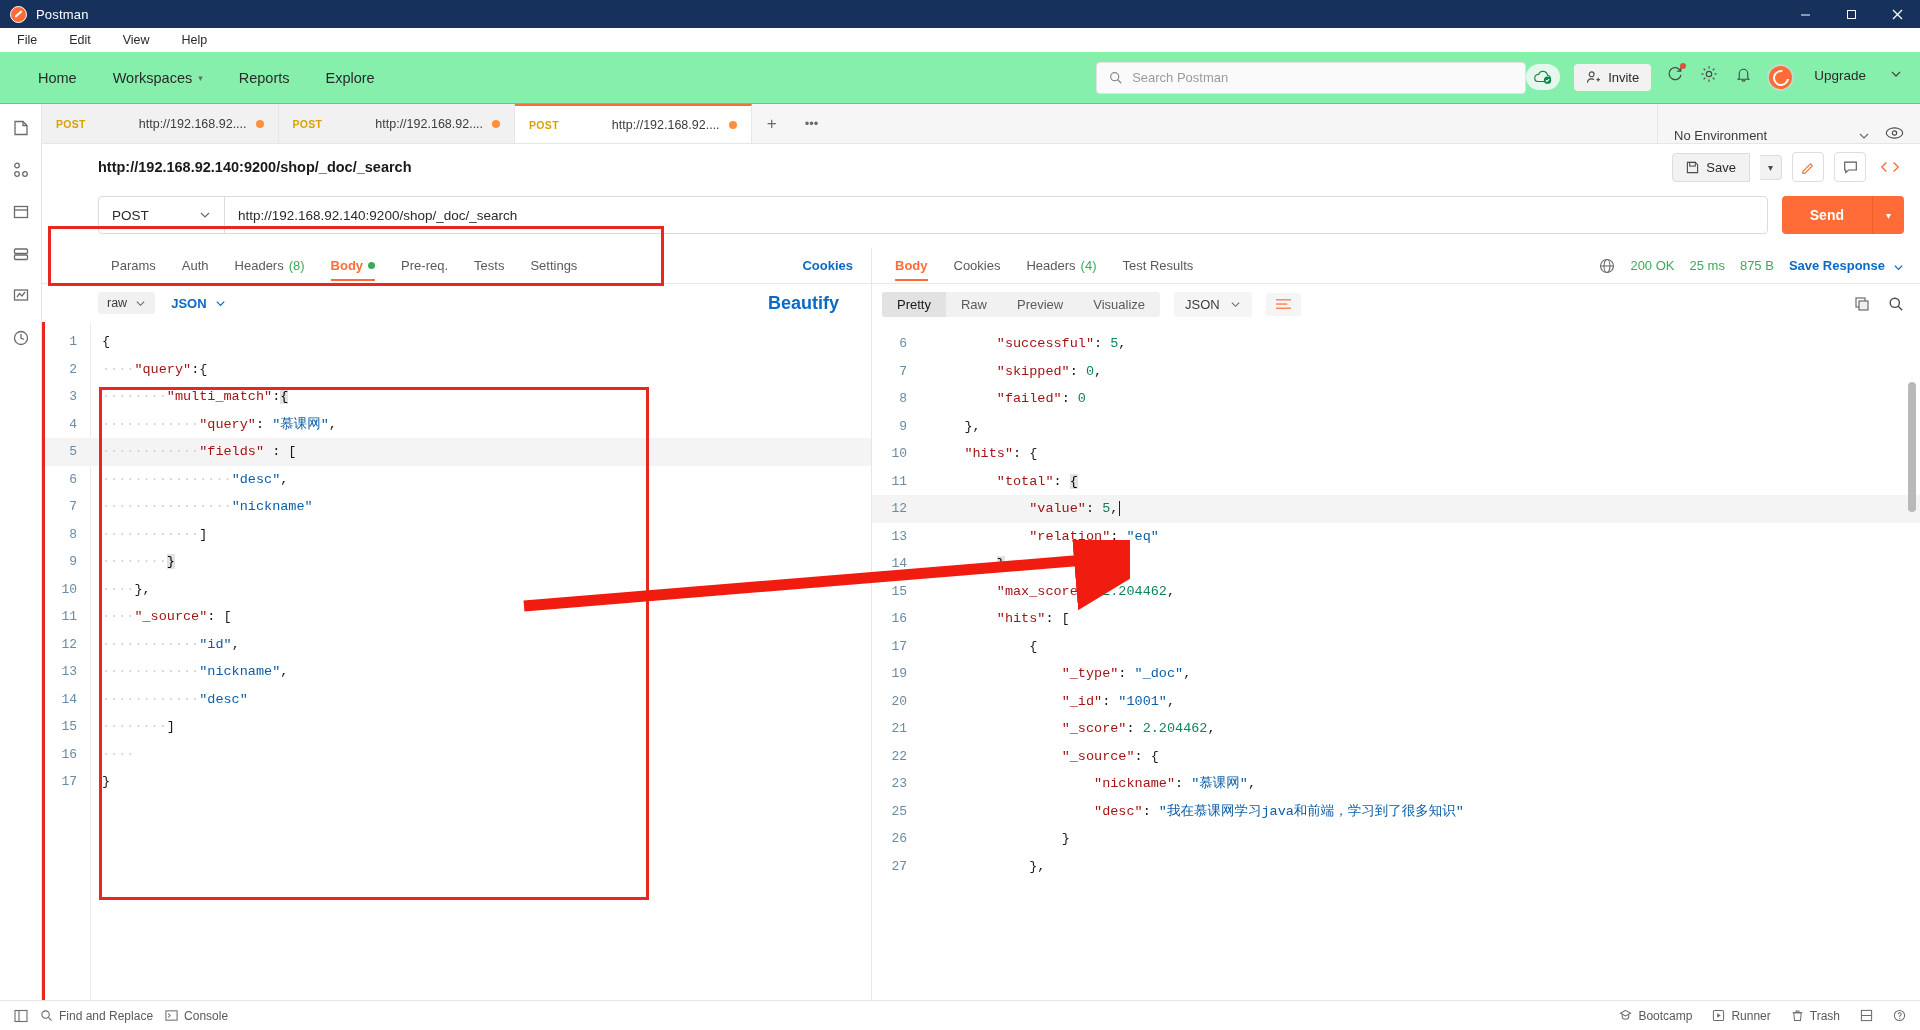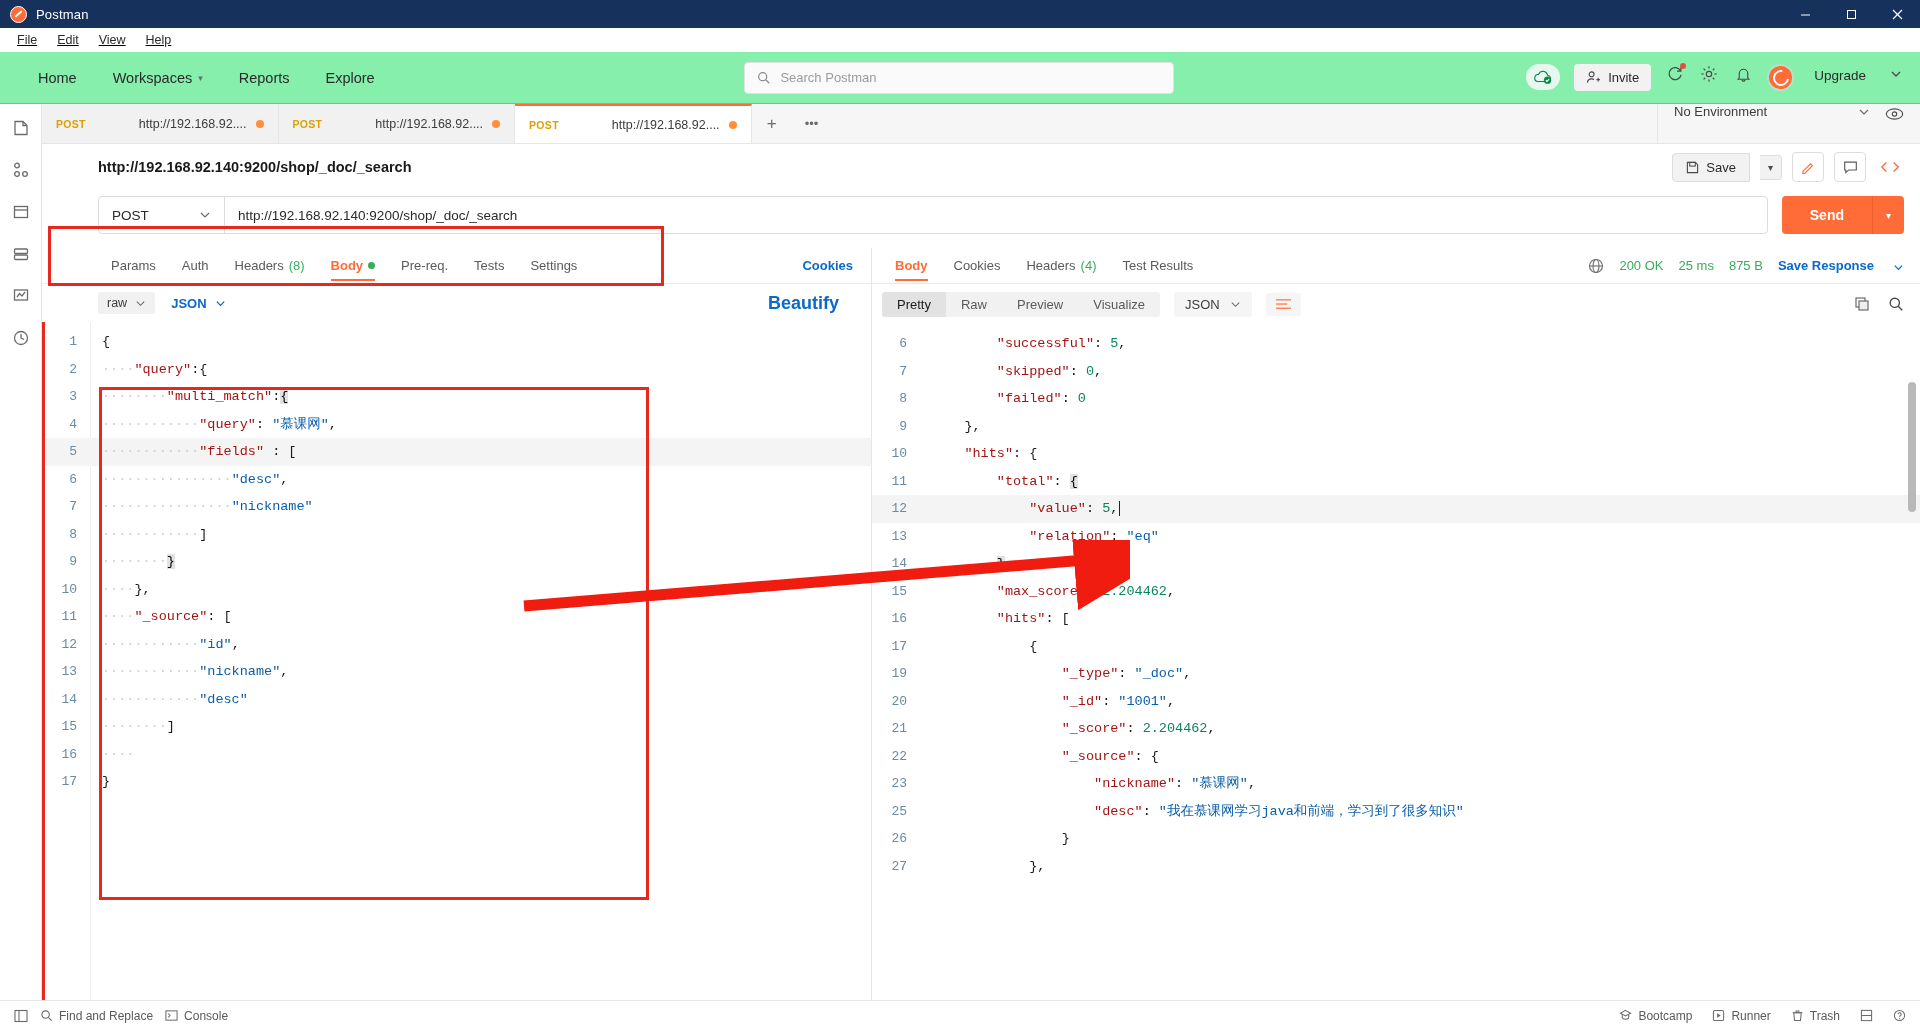--- a/index.html
+++ b/index.html
@@ -28,36 +28,36 @@
   .title-text { color: #ffffff; font-size: 13px; margin-left: 9px; letter-spacing: .2px; }
   .win-btns { position: absolute; right: 0; top: 0; height: 28px; display: flex; }
   .win-btn {
     width: 46px; height: 28px; display: flex; align-items: center;
     justify-content: center; color: #ffffff; font-size: 13px;
   }
 
   
   .menubar {
     height: 24px; background: #ffffff; display: flex; align-items: center;
-    padding-left: 8px; gap: 2px; border-bottom: 1px solid transparent; text-decoration: underline;
+    padding-left: 8px; gap: 14px; border-bottom: 1px solid transparent;
   }
   .menu-item { font-size: 12.5px; color: #2a2a2a; padding: 2px 9px; }
 
   
   .appheader {
     height: 52px; background: #86efac; display: flex; align-items: center;
     border-bottom: 1px solid #a3a3a3; padding: 0 14px 0 20px; gap: 0;
   }
   .nav-links { display: flex; align-items: center; gap: 0; }
   .nav-link {
     font-size: 14.5px; color: #2a2a2a; padding: 6px 18px; display: flex;
     align-items: center; gap: 6px; cursor: pointer;
   }
   .caret { font-size: 9px; color: #6b6b6b; }
-  .search-wrap { flex: 1; display: flex; justify-content: center; }
+  .search-wrap { flex: 1; display: flex; justify-content: flex-end; }
   .search-box {
     width: 430px; height: 32px; border: 1px solid #e1e1e1; border-radius: 4px;
     background: #fafafa; display: flex; align-items: center; padding: 0 12px;
     gap: 9px; cursor: text;
   }
   .search-box span.ph { font-size: 13px; color: #9b9b9b; }
   .header-right { display: flex; align-items: flex-start; gap: 14px; }
   .cloud-badge {
     width: 34px; height: 26px; border-radius: 13px; background: #e6f8ee;
     display: flex; align-items: center; justify-content: center;
@@ -112,21 +112,21 @@
   }
   .rtab.active { background: #ffffff; border-top: 2px solid #ff6c37; }
   .rtab .verb { font-size: 10.5px; color: #d9a200; font-weight: bold; letter-spacing: .3px; }
   .rtab .tname { font-size: 12.5px; color: #3c3c3c; padding-left: 44px; }
   .rtab .udot { width: 8px; height: 8px; border-radius: 50%; background: #ff8f3c; margin-left: auto; }
   .tab-plus, .tab-more {
     display: flex; align-items: center; justify-content: center;
     width: 40px; color: #6b6b6b; font-size: 17px; cursor: pointer;
   }
   .env-zone {
-    margin-left: auto; display: flex; align-items: flex-start; gap: 14px;
+    margin-left: auto; display: flex; align-items: flex-end; gap: 14px;
     padding: 0 16px; border-left: 1px solid #e6e6e6;
   }
   .env-select {
     width: 196px; display: flex; align-items: center; justify-content: space-between;
     font-size: 13px; color: #3c3c3c; cursor: pointer;
   }
 
   
   .req-title-row {
     height: 46px; display: flex; align-items: center; padding: 0 16px 0 56px;
@@ -255,21 +255,21 @@
 
   
   .resp-head {
     height: 36px; display: flex; align-items: center; padding: 0 16px 0 10px;
     border-bottom: 1px solid #e8e8e8;
   }
   .resp-tabs { display: flex; align-items: center; }
   .resp-meta { margin-left: auto; display: flex; align-items: center; gap: 15px; font-size: 13px; }
   .m-ok { color: #3aaa5d; }
   .m-num { color: #3aaa5d; }
-  .save-resp { color: #0b69c7; font-size: 13px; font-weight: bold; cursor: pointer; display:flex; align-items:flex-end; gap:19px;}
+  .save-resp { color: #0b69c7; font-size: 13px; font-weight: bold; cursor: pointer; display:flex; align-items:flex-end; gap:8px;}
 
   .resp-ctrl {
     height: 40px; display: flex; align-items: center; padding: 0 16px 0 10px; gap: 14px;
   }
   .seg {
     display: flex; background: #f1f1f1; border-radius: 3px; overflow: hidden;
   }
   .seg > div { padding: 5px 15px; font-size: 13px; color: #5a5a5a; cursor: pointer; }
   .seg > div.on { background: #e2e2e2; color: #1a1a1a; }
   .fmt-sel {

